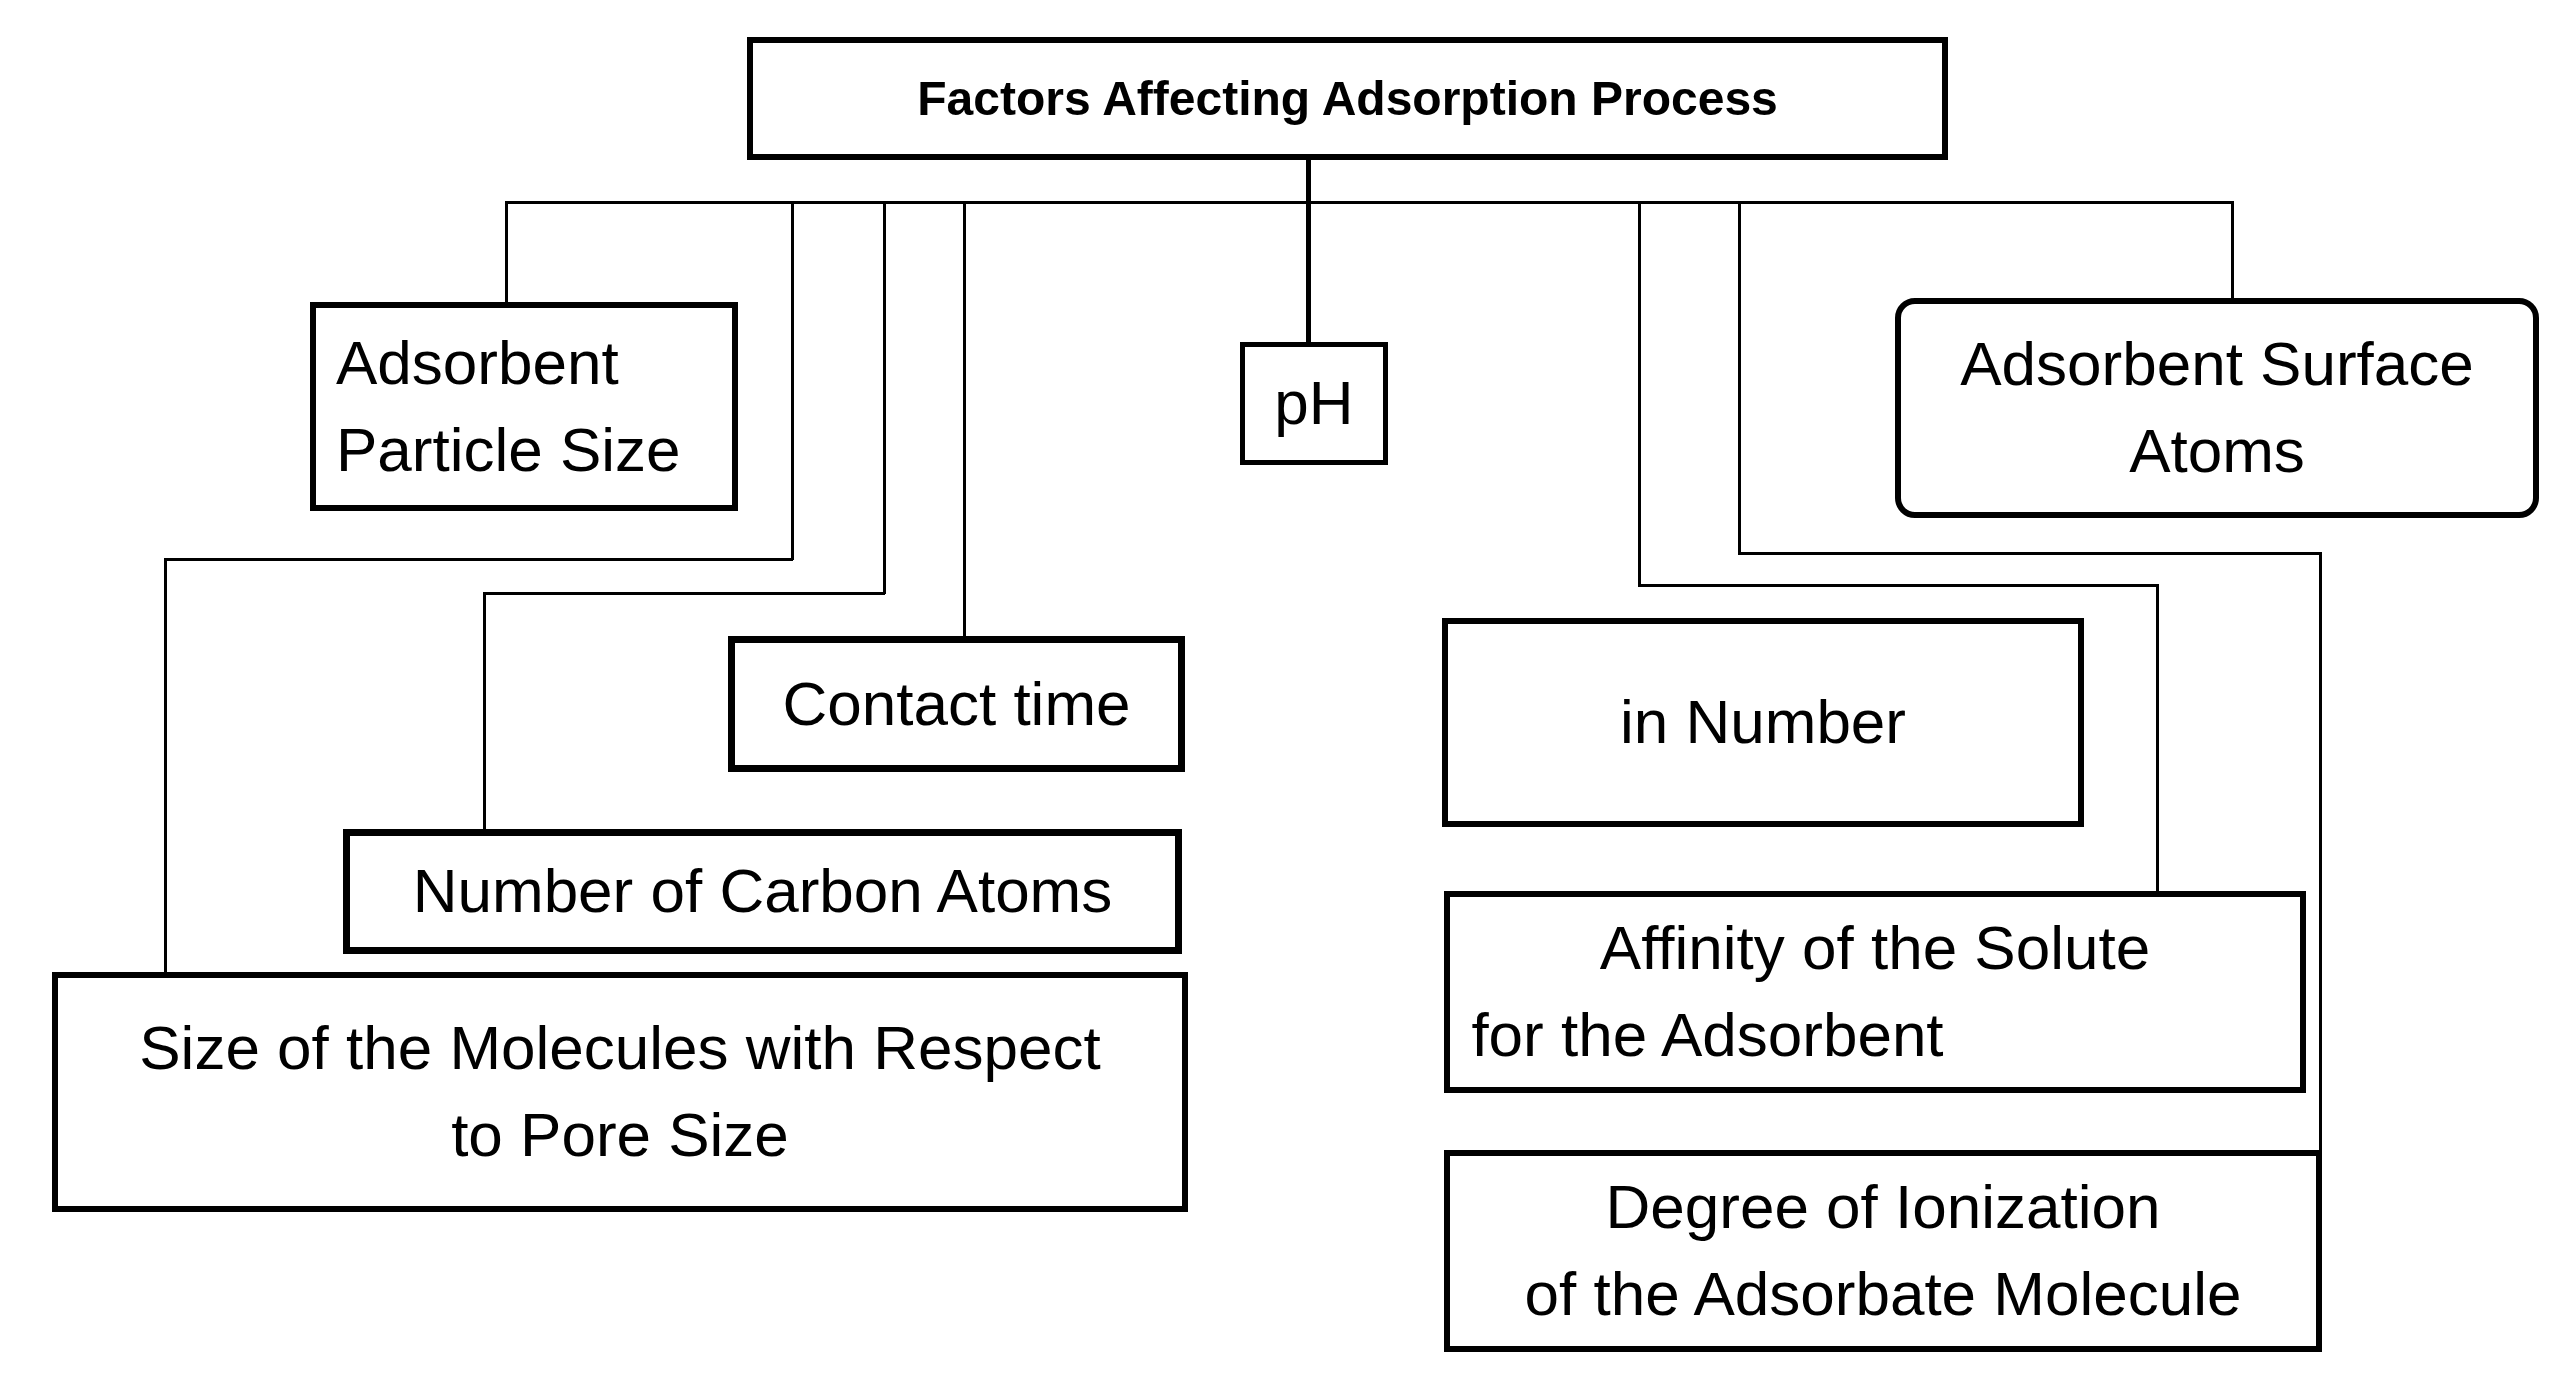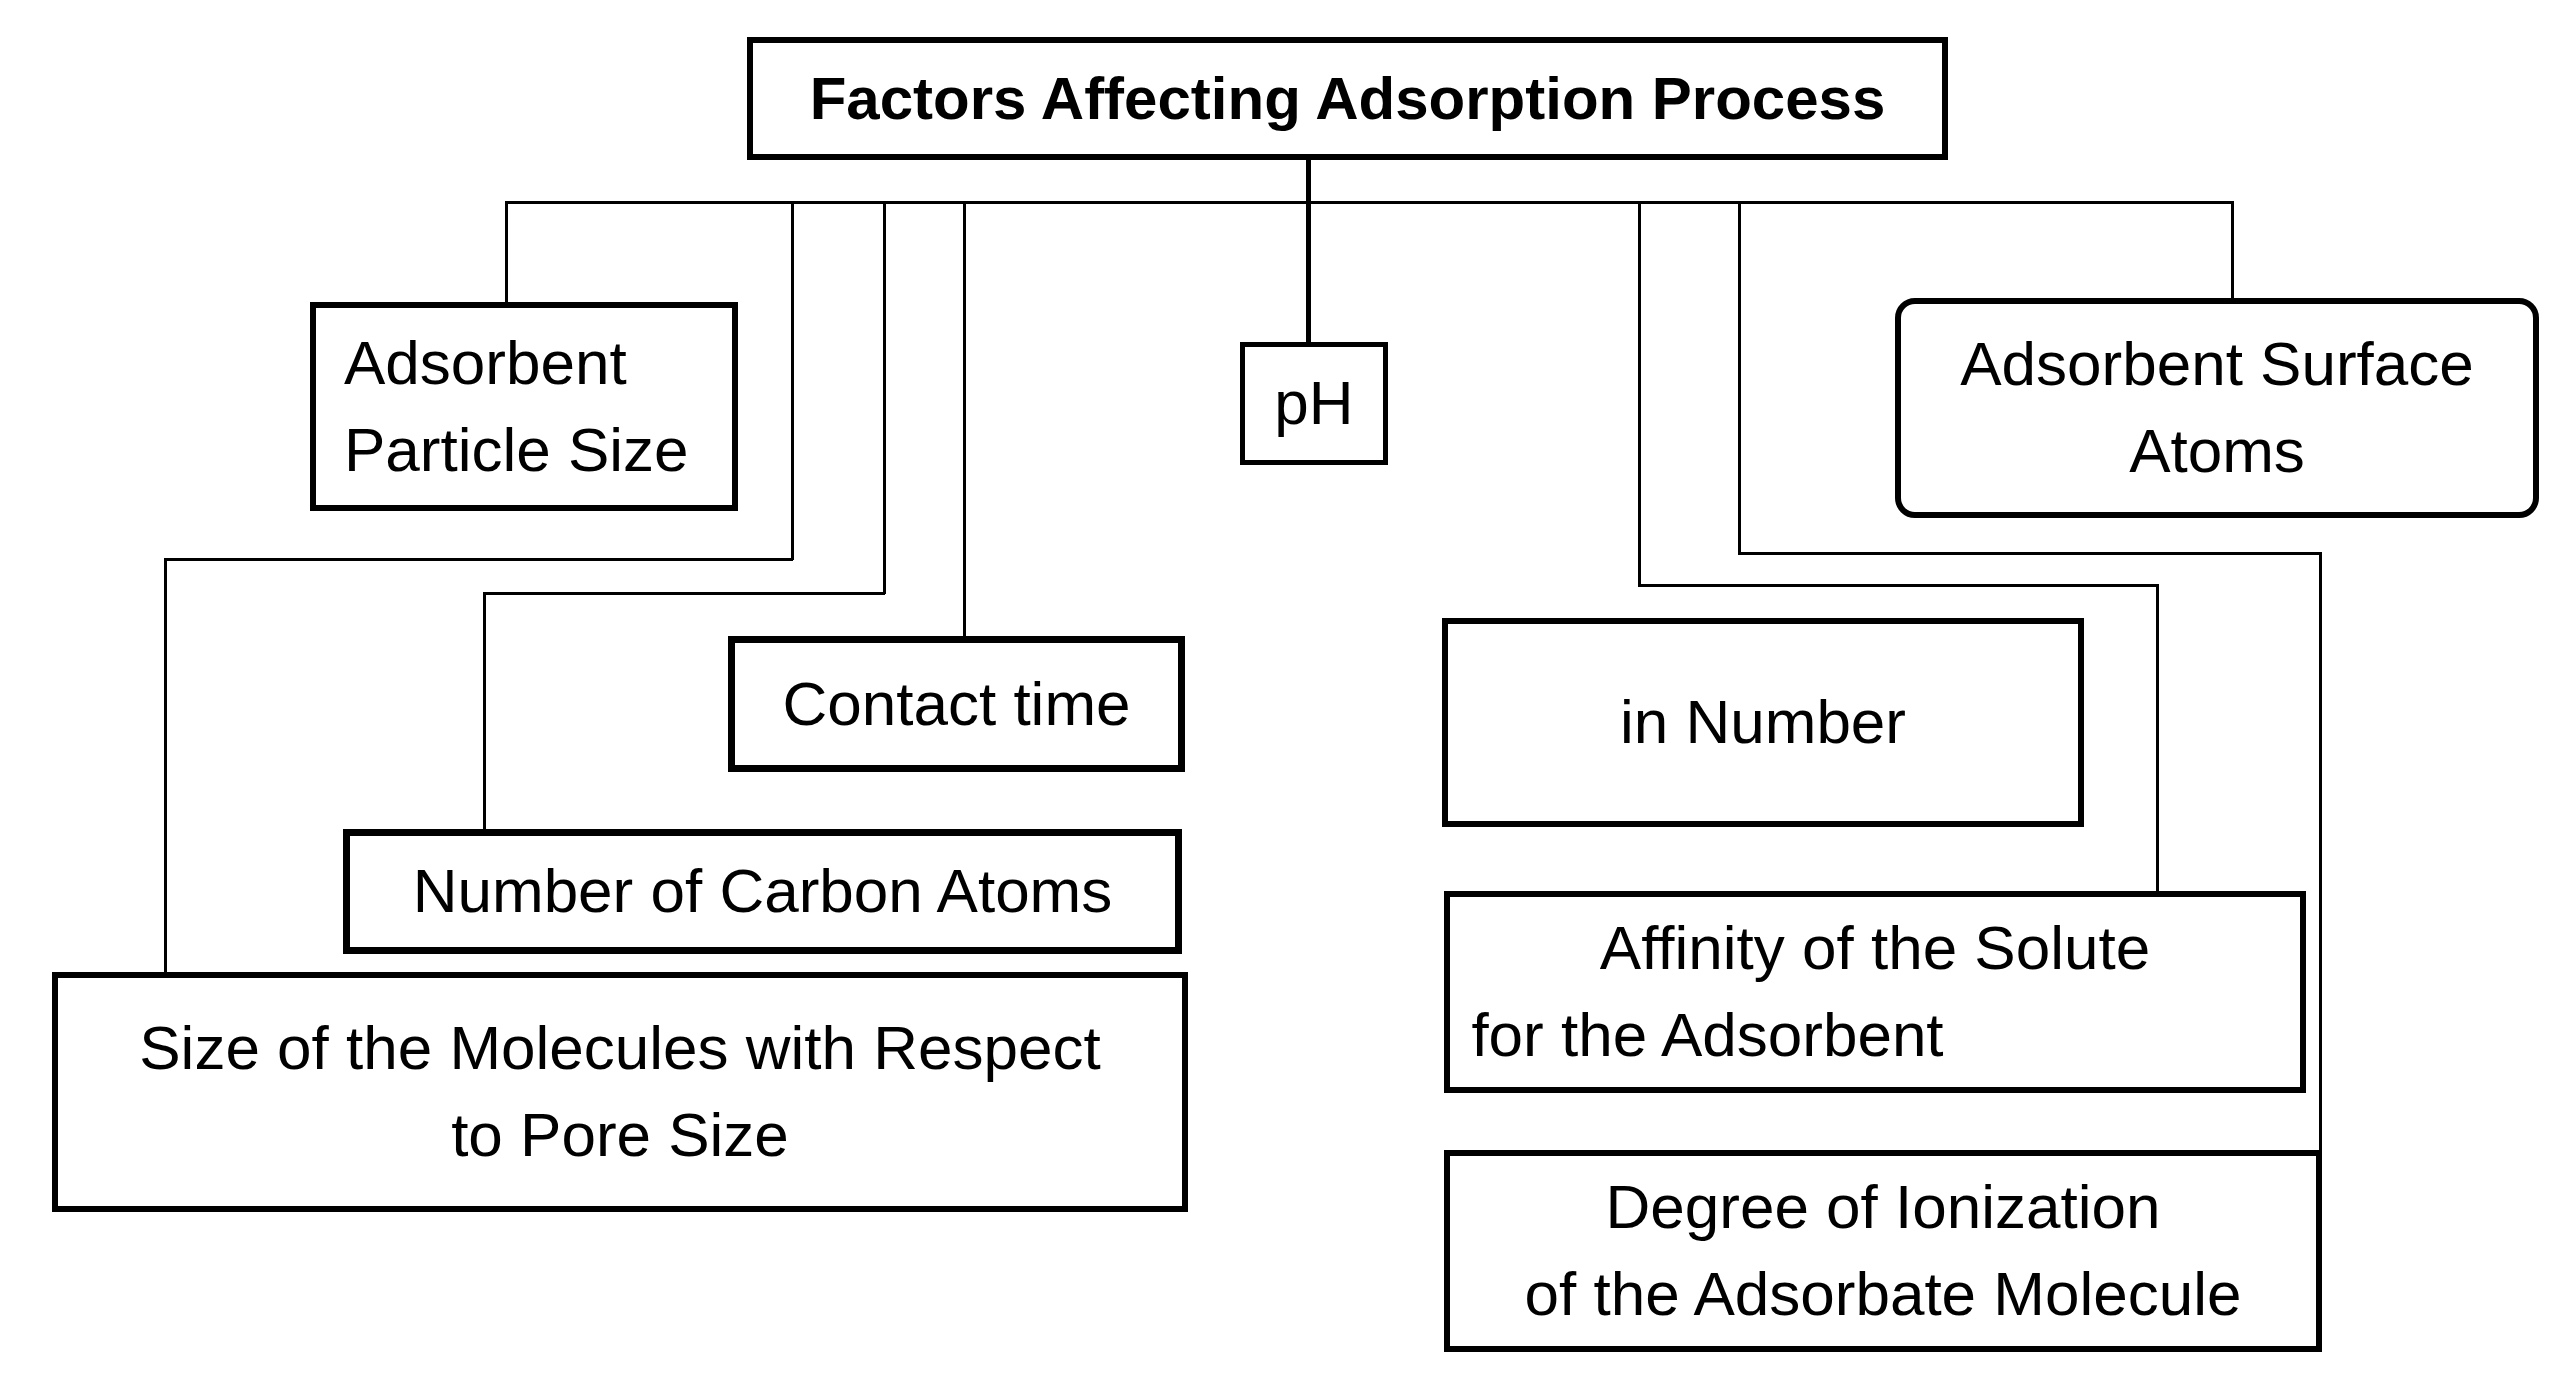--- a/index.html
+++ b/index.html
@@ -26,31 +26,31 @@
     justify-content: center;
     align-items: center;
     text-align: center;
     font-size: 62px;
     line-height: 1.40;
     white-space: nowrap;
   }
   .node.align-left {
     align-items: flex-start;
     text-align: left;
-    padding-left: 28px;
+    padding-left: 20px;
   }
   .node .ln { display: block; }
   .node .ln.left-shift {
     align-self: flex-start;
     padding-left: 21.4px;
   }
   #node-title {
     left: 747px; top: 37px; width: 1201px; height: 123px;
     font-weight: bold;
-    font-size: 60px;
+    font-size: 48px;
   }
   #node-particle   { left: 310px;  top: 302px;  width: 428px;  height: 209px; }
   #node-ph         { left: 1240px; top: 342px;  width: 148px;  height: 123px; border-width: 5.7px; }
   #node-surface    { left: 1895px; top: 298px;  width: 644px;  height: 220px; border-radius: 20px; }
   #node-contact    { left: 728px;  top: 636px;  width: 457px;  height: 136px; border-width: 7.4px; }
   #node-number     { left: 343px;  top: 829px; width: 839px; height: 125px; border-width: 7.4px; }
   #node-size       { left: 52px;   top: 972px; width: 1136px; height: 240px; align-items: center; }
   #node-solubility { left: 1442px; top: 618px;  width: 642px;  height: 209px; }
   #node-affinity   { left: 1444px; top: 891px; width: 862px;  height: 202px; }
   #node-degree     { left: 1444px; top: 1150px; width: 878px; height: 202px; }

